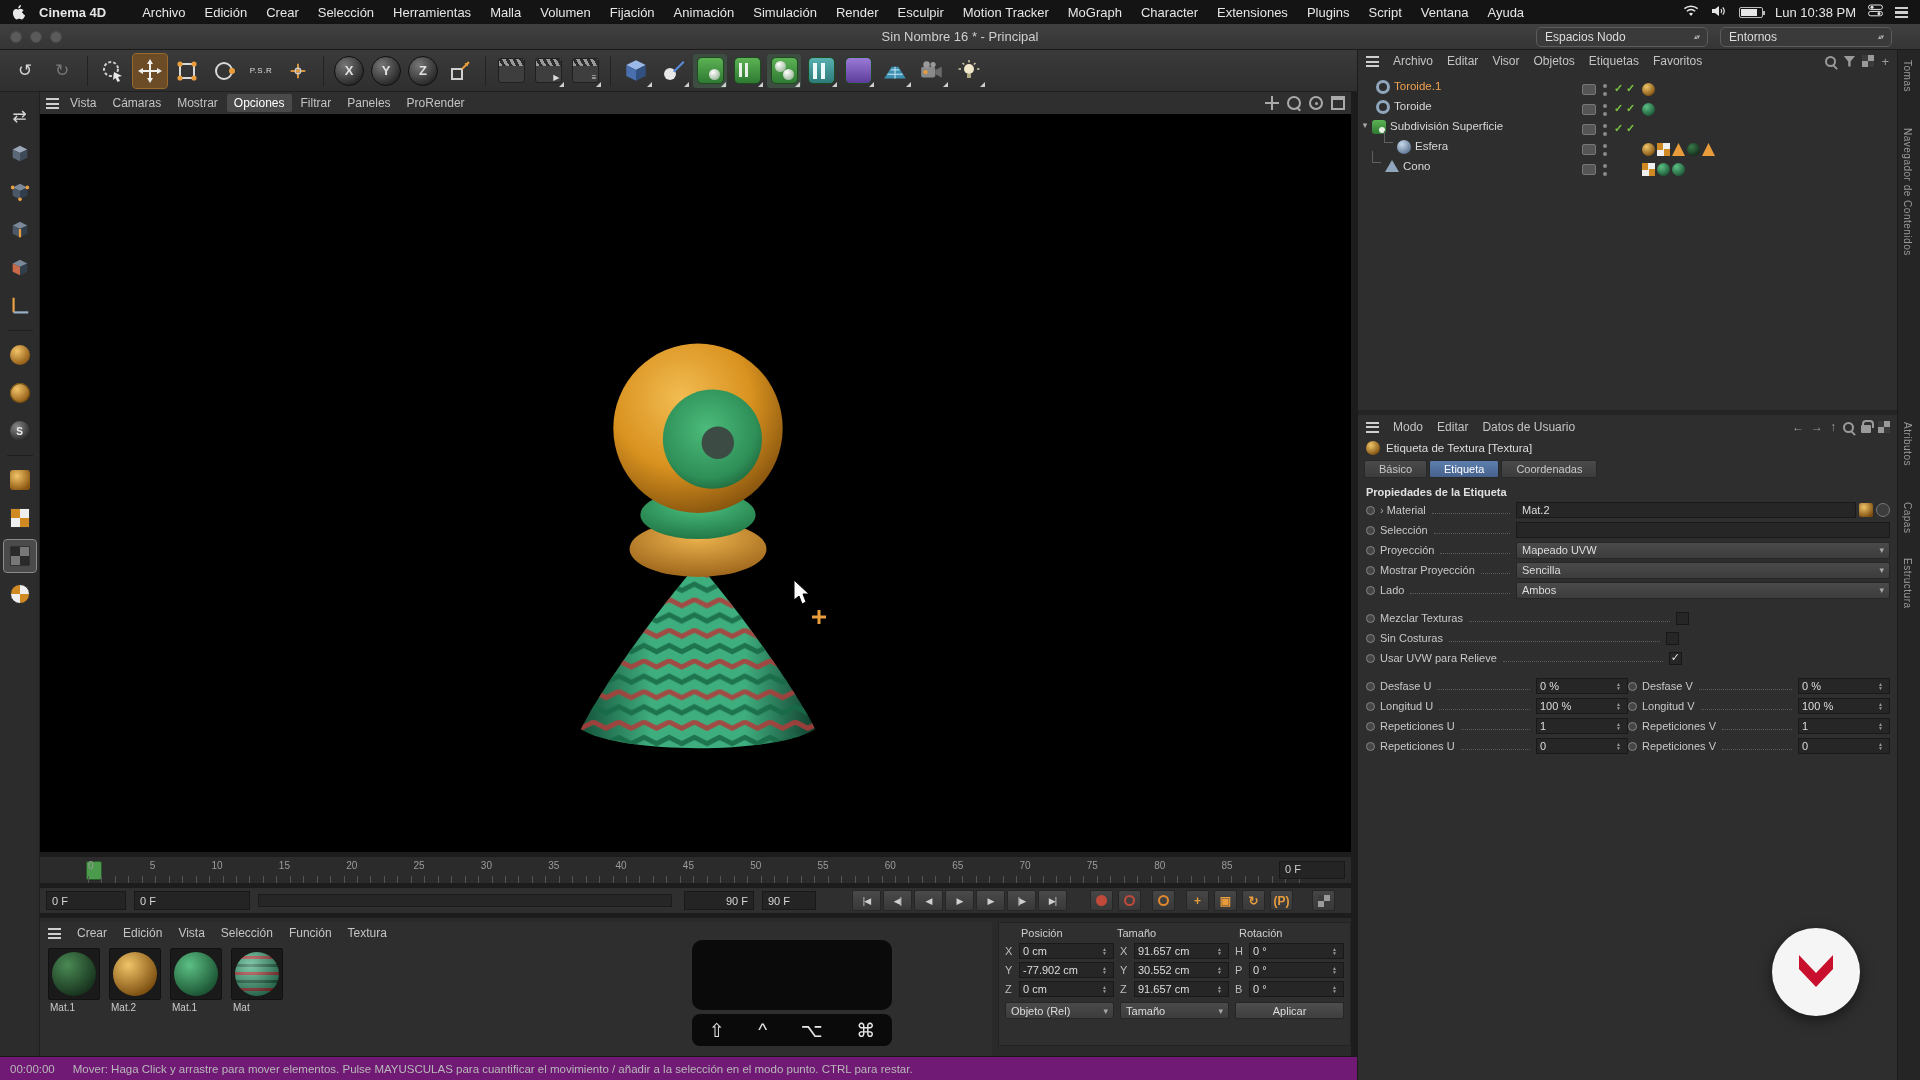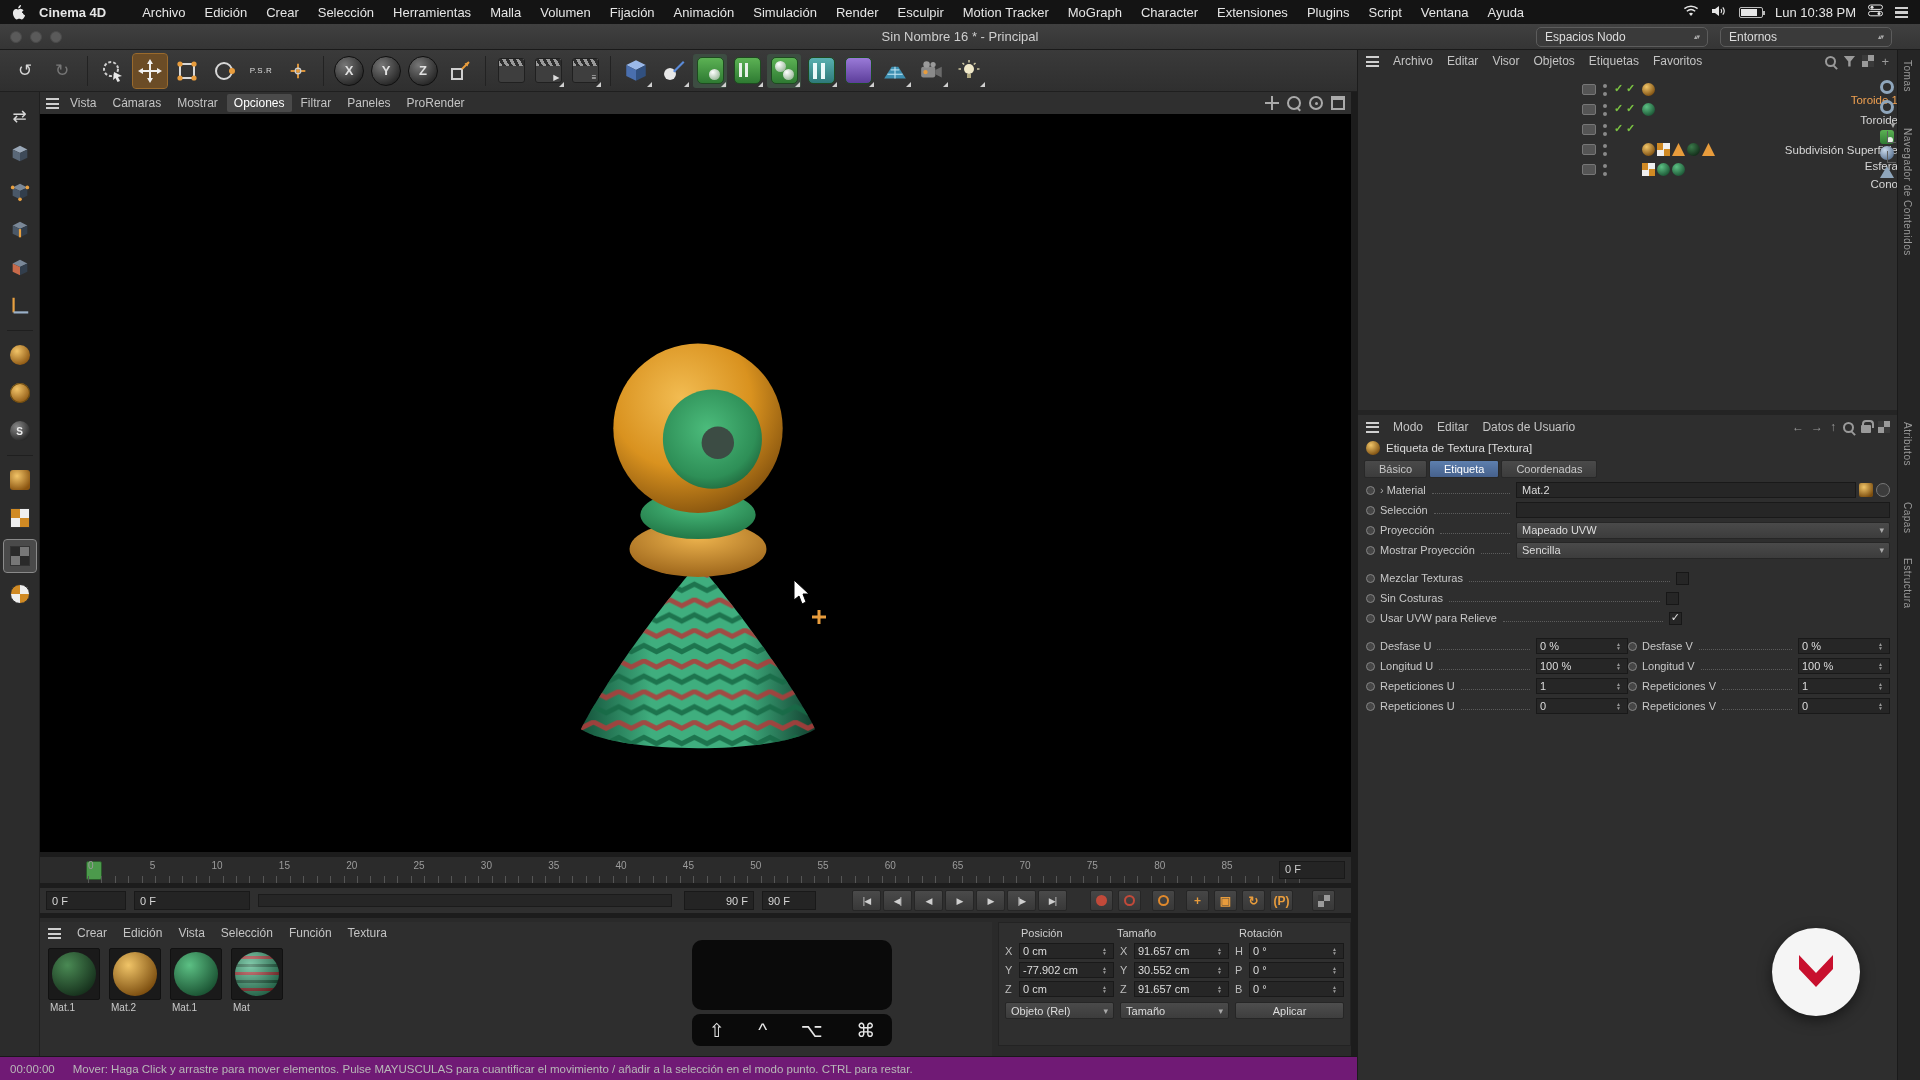--- a/index.html
+++ b/index.html
@@ -129,21 +129,21 @@
   .pm-row .right-icons { margin-left:auto; display:flex; gap:7px; align-items:center; color:#9a9a9a; font-size:12px; }
   .icon-search { width:11px; height:11px; border:2px solid #9a9a9a; border-radius:50%; position:relative; display:inline-block; }
   .icon-search::after { content:""; position:absolute; right:-4px; bottom:-3px; width:6px; height:2px; background:#9a9a9a; transform:rotate(45deg); }
   .icon-funnel { width:12px; height:11px; background:#9a9a9a; clip-path:polygon(0 0,100% 0,60% 55%,60% 100%,40% 100%,40% 55%); display:inline-block; }
   .icon-lock { width:10px; height:8px; background:#9a9a9a; border-radius:1px; position:relative; display:inline-block; margin-top:4px; }
   .icon-lock::before { content:""; position:absolute; left:1px; top:-5px; width:8px; height:6px; border:2px solid #9a9a9a; border-bottom:none; border-radius:4px 4px 0 0; }
   .icon-grid4 { width:12px; height:12px; background:conic-gradient(#9a9a9a 0 25%, #3a3a3a 0 50%, #9a9a9a 0 75%, #3a3a3a 0); display:inline-block; }
 
   
   #om-tree { position:absolute; left:0; top:30px; width:540px; }
-  .om-row { position:relative; height:20px; display:flex; align-items:flex-end; font-size:11.5px; color:#d6d6d6;flex-direction:column; }
+  .om-row { position:relative; height:20px; display:flex; align-items:flex-start; font-size:11.5px; color:#d6d6d6; }
   .om-row .exp { width:10px; color:#aaa; font-size:9px; text-align:center; }
   .om-icon { width:14px; height:14px; margin:0 4px 0 2px; flex:none; }
   .i-torus { border:3px solid #8fa6bc; border-radius:50%; width:14px; height:14px; }
   .i-subdiv { background:linear-gradient(#5cb254,#2e7a32); border-radius:3px; position:relative; }
   .i-subdiv::after { content:""; position:absolute; right:1px; bottom:1px; width:6px; height:6px; border-radius:50%; background:#e8f0e8; }
   .i-sphere { border-radius:50%; background:radial-gradient(circle at 35% 30%, #c8d8ea, #5a7290 80%); }
   .i-cone { width:0; height:0; border-left:7px solid transparent; border-right:7px solid transparent; border-bottom:12px solid #8fa6bc; background:none !important; }
   .om-label.sel { color:#f0a050; }
   .conn { width:9px; height:12px; border-left:1px solid #5f5f5f; border-bottom:1px solid #5f5f5f; margin:-9px 2px 3px 0; flex:none; }
   .chip { position:absolute; left:224px; top:4px; width:14px; height:11px; background:#555; border:1px solid #777; border-radius:2px; }
@@ -869,20 +869,21 @@
     </div>
     <div class="am-title">
       <span class="tag tag-gold" style="width:14px;height:14px;"></span>
       <span>Etiqueta de Textura [Textura]</span>
     </div>
     <div class="am-tabs">
       <div class="am-tab">Básico</div>
       <div class="am-tab active">Etiqueta</div>
       <div class="am-tab">Coordenadas</div>
     </div>
+    <div class="am-section">Propiedades de la Etiqueta</div>
 
     <div class="am-row">
       <span class="bullet"></span>
       <span style="color:#aaa;margin-right:3px;">›</span>
       <span class="am-label">Material</span>
       <span class="leader"></span>
       <span class="am-val">
           <span class="tfield2">Mat.2</span>
           <span class="mini-thumb"></span>
           <span class="round-btn"></span>
@@ -905,20 +906,28 @@
         </span>
     </div>
     <div class="am-row">
       <span class="bullet"></span>
       <span class="am-label">Mostrar Proyección</span>
       <span class="leader"></span>
       <span class="am-val">
           <span class="ddfield" style="flex:1;">Sencilla</span>
         </span>
     </div>
+    <div class="am-row">
+      <span class="bullet"></span>
+      <span class="am-label">Lado</span>
+      <span class="leader"></span>
+      <span class="am-val">
+          <span class="ddfield" style="flex:1;">Ambos</span>
+        </span>
+    </div>
 
     <div class="gap8"></div>
     <div class="am-row">
       <span class="bullet"></span>
       <span class="am-label">Mezclar Texturas</span>
       <span class="leader" style="max-width:210px;"></span>
       <span class="cb"></span>
         <span style="flex:1;"></span>
     </div>
     <div class="am-row">

